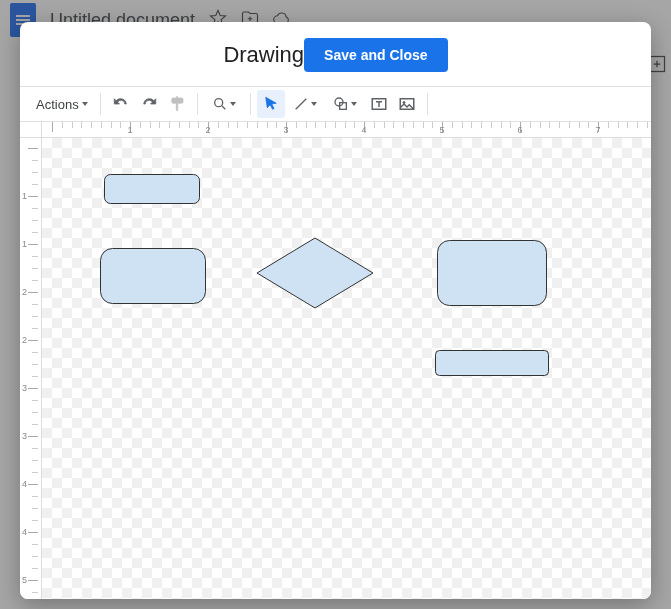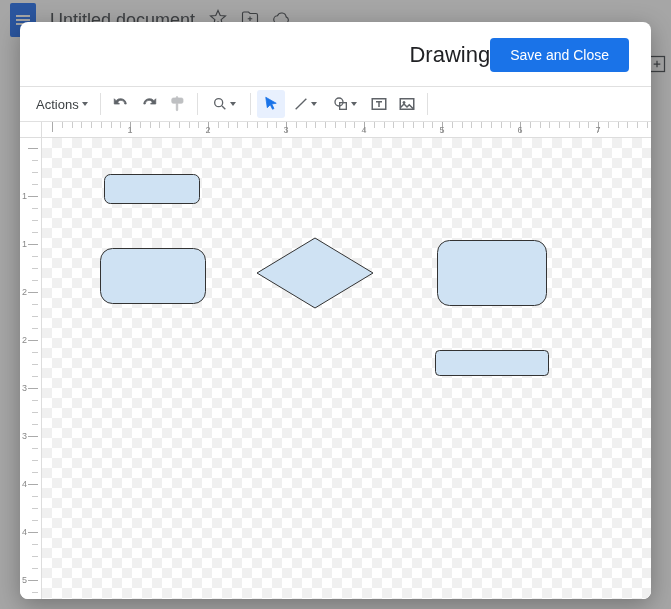--- a/index.html
+++ b/index.html
@@ -54,36 +54,36 @@
     left: 20px; top: 22px;
     width: 631px; height: 577px;
     background: #fff;
     border-radius: 8px;
     box-shadow: 0 6px 24px rgba(0,0,0,.3);
     z-index: 10;
     display: flex; flex-direction: column;
     overflow: hidden;
   }
   .modal-header {
-    display:flex; align-items:center; justify-content:flex-end;
+    display:flex; align-items:center; justify-content:center;
     padding: 16px 22px 14px 22px;
   }
   .modal-title {
     font-size: 22px;
     color: #202124;
     font-family: "Google Sans", Arial, sans-serif;
   }
   .save-btn {
     background: #1a73e8;
     color: #fff;
     border: none;
     border-radius: 4px;
     padding: 9px 20px;
     font-size: 14px;
-    font-weight: 400;
+    font-weight: 700;
     cursor: pointer;
   }
   .toolbar {
     border-top: 1px solid #e0e0e0;
     border-bottom: 1px solid #e0e0e0;
     height: 36px;
     display:flex; align-items:center;
     padding: 0 10px;
     gap: 0;
   }

